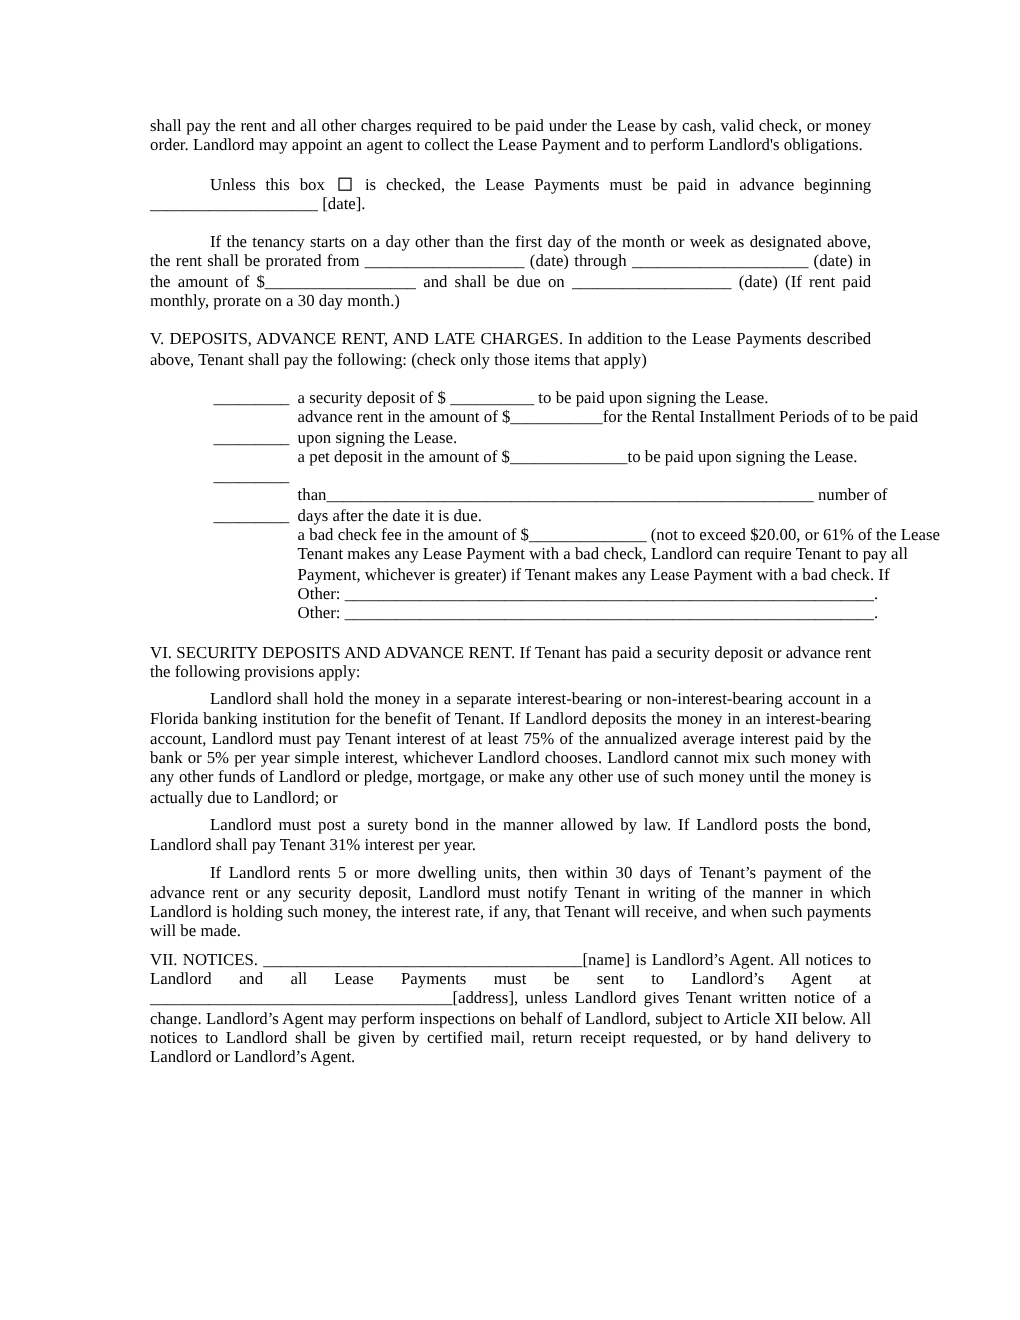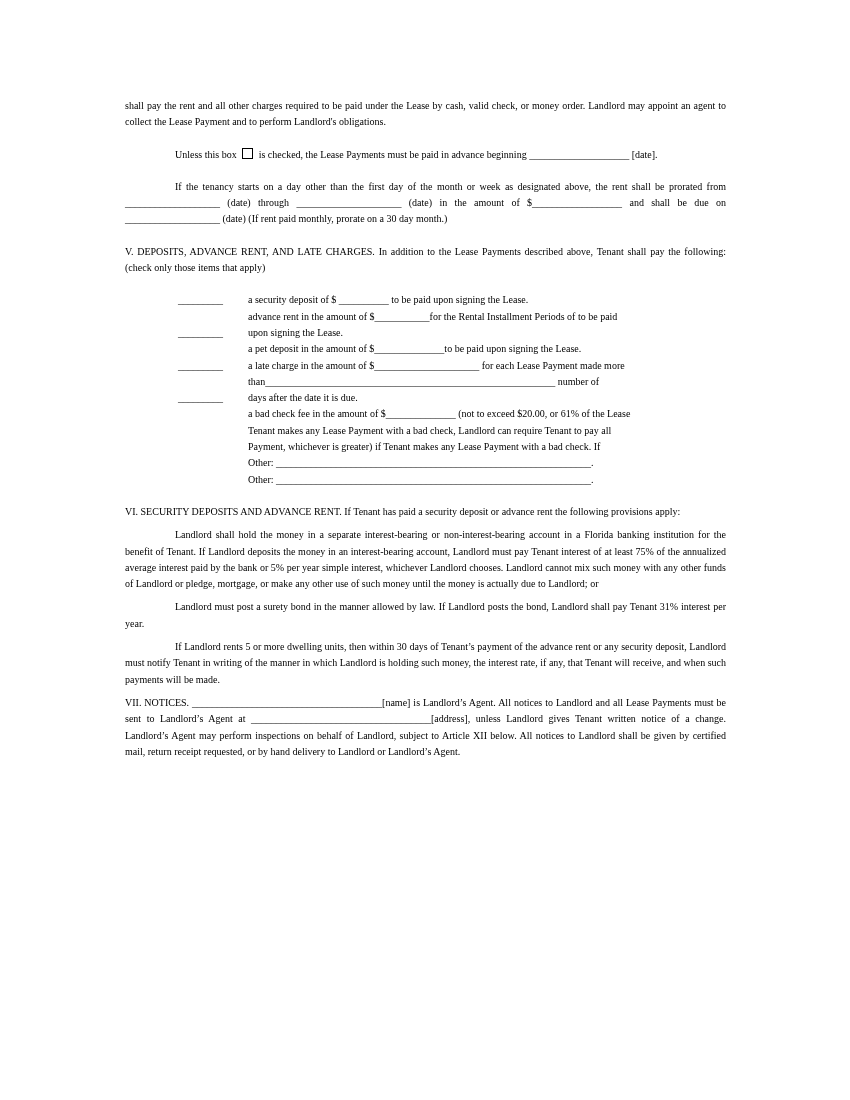--- a/index.html
+++ b/index.html
@@ -1,20 +1,20 @@
 <!DOCTYPE html>
 <html><head>
 <meta charset="utf-8">
 <style>
   * { box-sizing: border-box; }
   html, body { margin: 0; padding: 0; background: #ffffff; }
   .page {
     width: 850px; height: 1100px; background: #ffffff; color: #000000;
     font-family: "Liberation Serif", "DejaVu Serif", serif;
-    font-size: 10px; line-height: 16.3px;
+    font-size: 14px; line-height: 16.3px;
     position: relative; overflow: hidden;
   }
   .content { position: absolute; left: 125px; top: 98px; width: 601px; }
   .para { margin: 0 0 16px 0; text-align: justify; }
   .para.indent { text-indent: 50px; }
   .para.tight { margin-bottom: 7px; }
   .para.last { margin-bottom: 12px; }
   .hd { font-weight: normal; }
   .checkbox {
     display: inline-block; width: 11px; height: 11px;
@@ -52,21 +52,20 @@
       <div class="row">
           <span class="blank">_________</span>
           <span class="rowtext">upon signing the Lease.</span>
         </div>
       <div class="row">
           <span class="blank"></span>
           <span class="rowtext">a pet deposit in the amount of $______________to be paid upon signing the Lease.</span>
         </div>
       <div class="row">
           <span class="blank">_________</span>
-          <span class="rowtext">a late charge in the amount of $_____________________ for each Lease Payment made more</span>
         </div>
       <div class="row">
           <span class="blank"></span>
           <span class="rowtext">than__________________________________________________________ number of</span>
         </div>
       <div class="row">
           <span class="blank">_________</span>
           <span class="rowtext">days after the date it is due.</span>
         </div>
       <div class="row">

